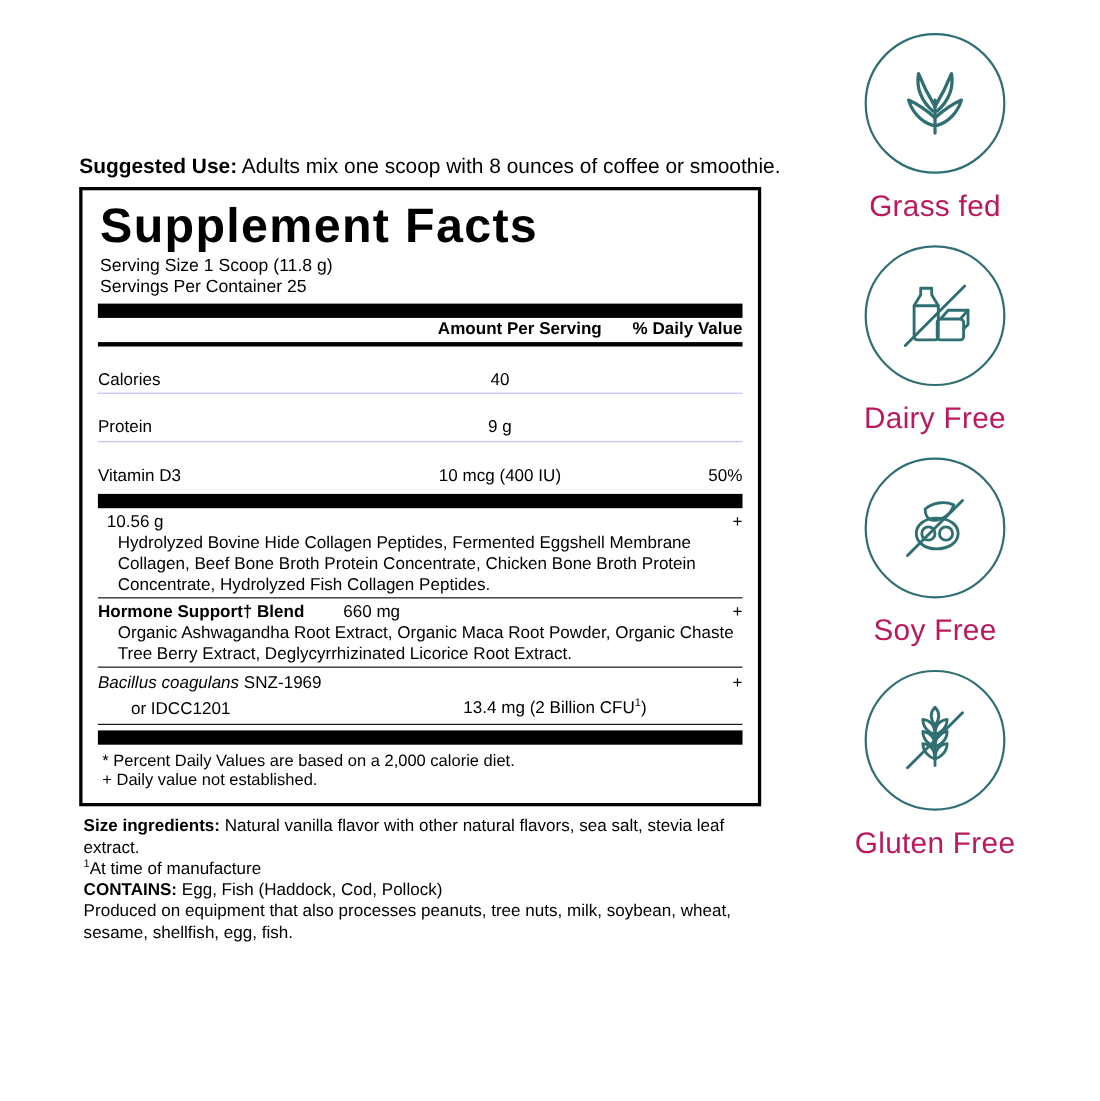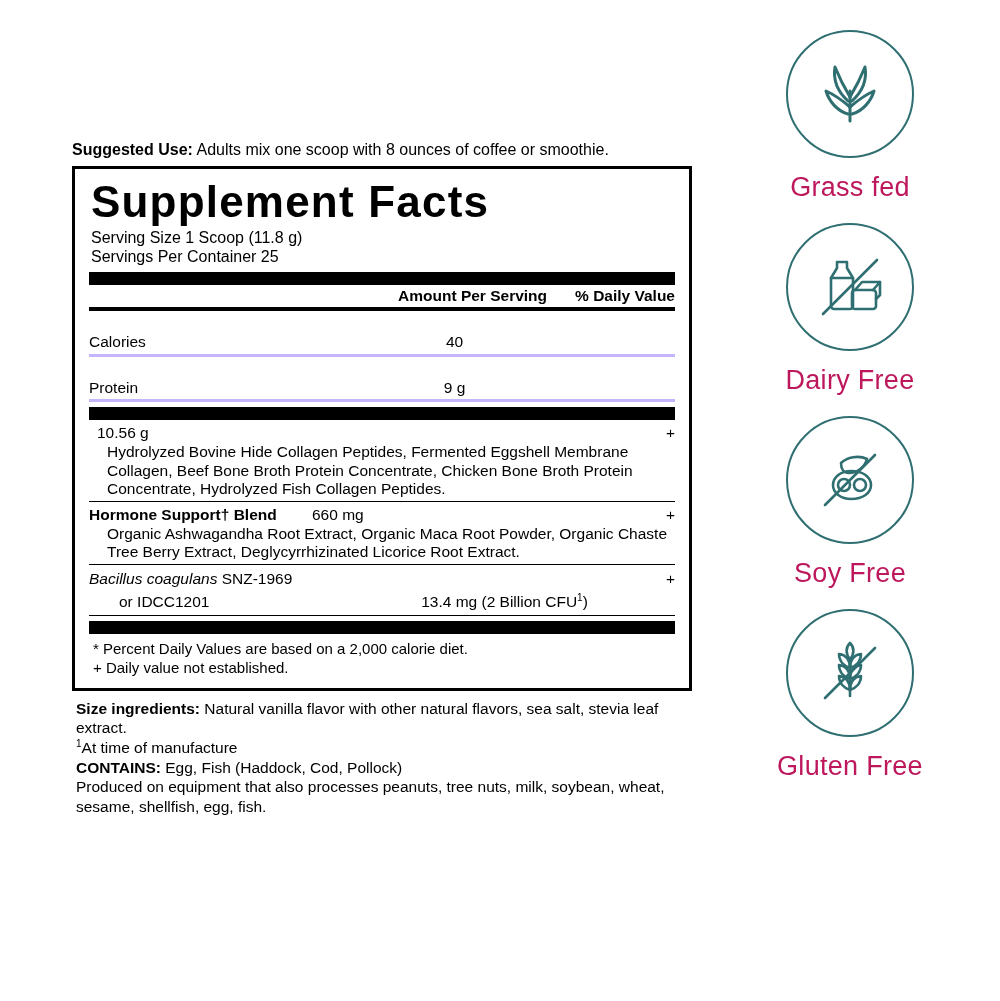--- a/index.html
+++ b/index.html
@@ -22,21 +22,21 @@
   }
 
   
   .facts-wrap {
     position: absolute;
     left: 72px;
     top: 140px;
     width: 620px;
   }
   .suggested-use {
-    font-size: 16px;
+    font-size: 19px;
     line-height: 1.25;
     margin-bottom: 6px;
     white-space: nowrap;
   }
   .suggested-use b { font-weight: bold; }
 
   .facts-box {
     border: 3px solid #000;
     padding: 8px 14px 10px 14px;
     box-sizing: border-box;
@@ -73,21 +73,21 @@
     font-weight: bold;
     padding: 2px 0 2px 0;
   }
   .amt-header .amt { margin-right: 28px; }
 
   .row {
     display: flex;
     align-items: baseline;
     font-size: 15.5px;
     padding: 2px 0 2px 0;
-    border-bottom: 3px solid #c4b5fd;
+    border-bottom: 1px solid #c4b5fd;
     line-height: 1.2;
   }
   .row .nm { flex: 0 0 215px; }
   .row .val { flex: 1; text-align: center; margin-top: 20px; }
   .row .dv { flex: 0 0 70px; text-align: right; }
 
   .blend {
     padding: 4px 0 2px 0;
     border-bottom: 1px solid #000;
     font-size: 15.5px;
@@ -198,20 +198,25 @@
 
       <div class="row">
         <span class="nm">Calories</span>
         <span class="val">40</span>
         <span class="dv"></span>
       </div>
       <div class="row">
         <span class="nm">Protein</span>
         <span class="val">9 g</span>
         <span class="dv"></span>
+      </div>
+      <div class="row" style="border-bottom:none;">
+        <span class="nm">Vitamin D3</span>
+        <span class="val">10 mcg (400 IU)</span>
+        <span class="dv">50%</span>
       </div>
 
       <div class="bar-thick"></div>
 
       <div class="blend">
         <div class="blend-head">
           <span class="bval">10.56 g</span>
           <span class="bdv">+</span>
         </div>
         <div class="blend-sub">Hydrolyzed Bovine Hide Collagen Peptides, Fermented Eggshell Membrane Collagen, Beef Bone Broth Protein Concentrate, Chicken Bone Broth Protein Concentrate, Hydrolyzed Fish Collagen Peptides.</div>

